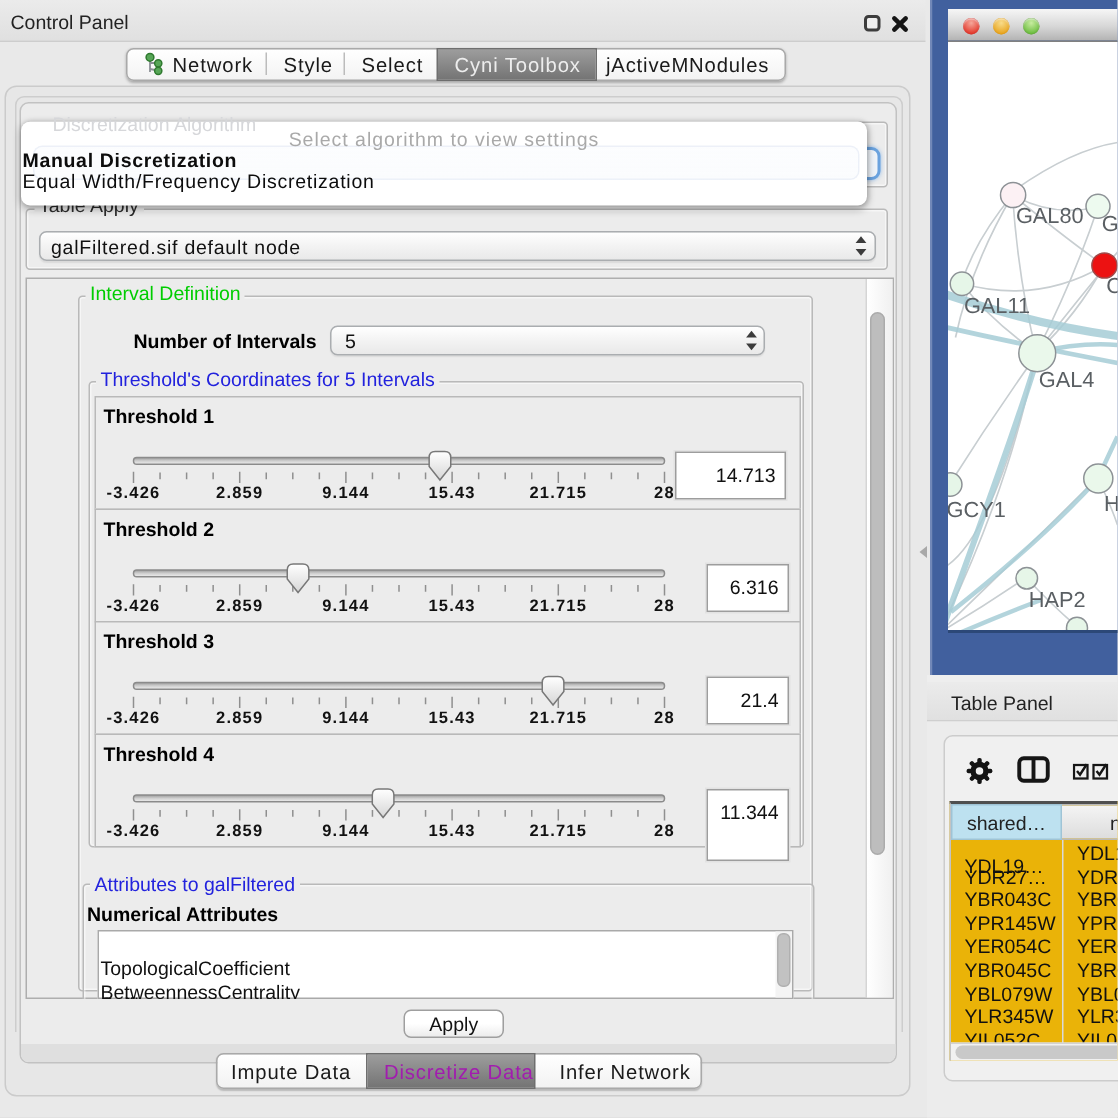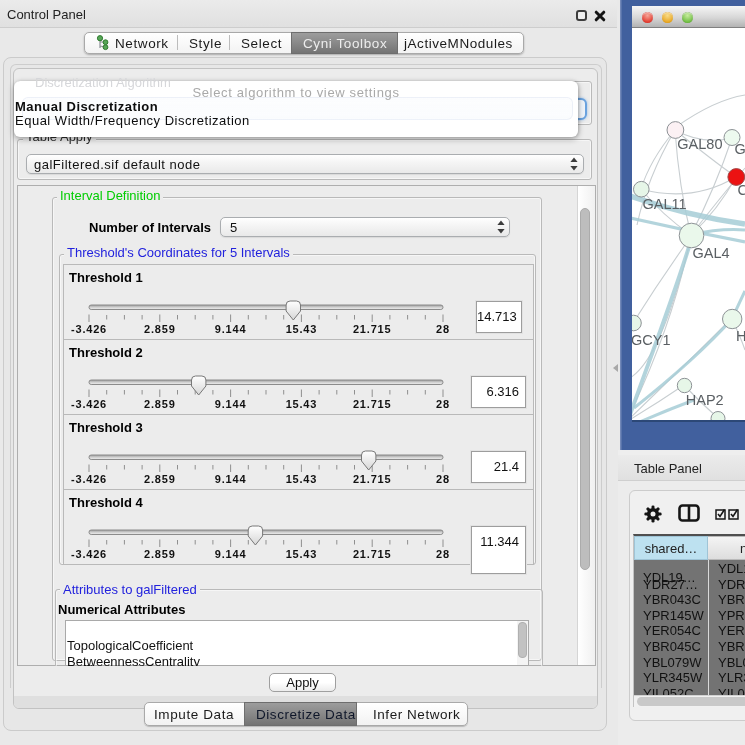--- a/index.html
+++ b/index.html
@@ -104,21 +104,21 @@
     <path d="M362.3,51 L362.3,55.5" stroke="#8f8f8f" stroke-width="1"></path>
     <path d="M380.0,50.5 L380.0,58" stroke="#8f8f8f" stroke-width="1"></path>
 <path d="M223.1,47.0 L223.1,41.0 Q223.1,37.0 227.1,37.0 L233.5,37.0 Q237.5,37.0 237.5,41.0 L237.5,47.0 L230.3,56.0 Z" fill="url(#tg)" stroke="#787878" stroke-width="1"></path>
 </svg>
 <div class="t" style="left:59.0px;top:323px;font-size:11px;color:#111;font-weight:bold;letter-spacing:.8px;"><span style="display:inline-block;width:60px;text-align:center;">-3.426</span></div>
 <div class="t" style="left:129.8px;top:323px;font-size:11px;color:#111;font-weight:bold;letter-spacing:.8px;"><span style="display:inline-block;width:60px;text-align:center;">2.859</span></div>
 <div class="t" style="left:200.6px;top:323px;font-size:11px;color:#111;font-weight:bold;letter-spacing:.8px;"><span style="display:inline-block;width:60px;text-align:center;">9.144</span></div>
 <div class="t" style="left:271.4px;top:323px;font-size:11px;color:#111;font-weight:bold;letter-spacing:.8px;"><span style="display:inline-block;width:60px;text-align:center;">15.43</span></div>
 <div class="t" style="left:342.2px;top:323px;font-size:11px;color:#111;font-weight:bold;letter-spacing:.8px;"><span style="display:inline-block;width:60px;text-align:center;">21.715</span></div>
 <div class="t" style="left:413.0px;top:323px;font-size:11px;color:#111;font-weight:bold;letter-spacing:.8px;"><span style="display:inline-block;width:60px;text-align:center;">28</span></div>
-<div class="vbox" style="left:476px;top:301px;width:46px;height:32px;line-height:30px;padding-right:6px;">14.713</div>
+<div class="vbox" style="left:450px;top:301px;width:74px;height:32px;line-height:30px;padding-right:6px;">14.713</div>
 <div class="a" style="left:63px;top:339px;width:471px;height:76px;border:1px solid #b9b9b9;background:#ececec;"></div>
 <div class="t" style="left:69px;top:345px;font-size:13px;color:#000;font-weight:bold;">Threshold 2</div>
 <svg class="a" style="left:63px;top:339px;" width="471" height="76">
 <defs>
       <linearGradient id="tg" x1="0" y1="0" x2="0" y2="1">
         <stop offset="0" stop-color="#ffffff"></stop>
         <stop offset="1" stop-color="#d6d6d6"></stop>
       </linearGradient>
 <linearGradient id="trk" x1="0" y1="0" x2="0" y2="1">
         <stop offset="0" stop-color="#9a9a9a"></stop>
@@ -254,21 +254,21 @@
 <div class="t" style="left:67px;top:622px;font-size:13px;color:#111;font-weight:normal;margin-top:40px;">SelfLoops</div>
 <div class="t" style="left:67px;top:638px;font-size:13px;color:#111;font-weight:normal;">TopologicalCoefficient</div>
 <div class="t" style="left:67px;top:654px;font-size:13px;color:#111;font-weight:normal;">BetweennessCentrality</div>
 <div class="a" style="left:517px;top:621px;width:11px;height:44px;background:#f4f4f4;"></div>
 <div class="a" style="left:518px;top:622px;width:9px;height:36px;background:#c2c2c2;border:1px solid #b0b0b0;border-radius:4px;"></div>
 <div class="a" style="left:18px;top:666px;width:578px;height:30px;background:#ececec;"></div>
 <div class="a" style="left:269px;top:673px;width:67px;height:19px;border:1px solid #9f9f9f;border-radius:5px;background:linear-gradient(#ffffff,#ffffff 50%,#ececec);text-align:center;font-size:13px;line-height:17px;color:#111;">Apply</div>
 <div class="a" style="left:144px;top:702px;width:324px;height:24px;background:linear-gradient(#ffffff,#f2f2f2);border:1px solid #a9a9a9;border-radius:5px;box-shadow:0 1px 1px rgba(0,0,0,.2);overflow:hidden;"></div>
 <div class="a" style="left:244px;top:702px;width:113px;height:24px;background:linear-gradient(#9d9d9d,#747474);border:1px solid #6e6e6e;"></div>
 <div class="t" style="left:154px;top:707px;font-size:13.5px;color:#1a1a1a;font-weight:normal;letter-spacing:.6px;">Impute Data</div>
-<div class="t" style="left:256px;top:707px;font-size:13.5px;color:#0f172a;font-weight:normal;letter-spacing:.55px;">Discretize Data</div>
+<div class="t" style="left:256px;top:707px;font-size:13.5px;color:#a21caf;font-weight:normal;letter-spacing:.55px;">Discretize Data</div>
 <div class="t" style="left:373px;top:707px;font-size:13.5px;color:#1a1a1a;font-weight:normal;letter-spacing:.55px;">Infer Network</div>
 <div class="a" style="left:613px;top:364px;width:0;height:0;border-top:4px solid transparent;border-bottom:4px solid transparent;border-right:5px solid #a8a8a8;"></div>
 <div class="a" style="left:620px;top:0;width:125px;height:450px;background:#41609e;box-shadow:inset 1.5px 0 0 #7288b8;"></div>
 <div class="a" style="left:632px;top:6px;width:113px;height:22px;background:linear-gradient(#f6f6f6,#d7d7d7 55%,#b3b3b3);border-bottom:1px solid #808080;"></div>
 <div class="a" style="left:641.5px;top:11.5px;width:11px;height:11px;border-radius:50%;background:radial-gradient(circle at 50% 30%,#f5a79b,#e3392b 75%);box-shadow:inset 0 0 1px #b33, inset 0 1px 1px rgba(255,255,255,.7);"></div>
 <div class="a" style="left:661.5px;top:11.5px;width:11px;height:11px;border-radius:50%;background:radial-gradient(circle at 50% 30%,#f8dc8a,#e8a520 75%);box-shadow:inset 0 0 1px #c80, inset 0 1px 1px rgba(255,255,255,.7);"></div>
 <div class="a" style="left:681.5px;top:11.5px;width:11px;height:11px;border-radius:50%;background:radial-gradient(circle at 50% 30%,#c8eca0,#6cbd3f 75%);box-shadow:inset 0 0 1px #583, inset 0 1px 1px rgba(255,255,255,.7);"></div>
 <svg class="a" style="left:632px;top:28px;background:#ffffff;" width="113" height="392" viewBox="0 0 113 392">
 <g fill="none" stroke="#c8ced1" stroke-width="1.1">
 <path d="M43,102 Q70,117 100,110"></path>
@@ -351,21 +351,21 @@
 <line x1="11" y1="2" x2="11" y2="16" stroke="#161616" stroke-width="2.6"></line>
   </svg>
 <svg class="a" style="left:715px;top:508px;" width="12" height="12">
 <rect x="1" y="2" width="9" height="9" fill="none" stroke="#161616" stroke-width="1.5"></rect>
 <path d="M3,6 L5,8.5 L9.5,1.5" fill="none" stroke="#161616" stroke-width="1.6"></path>
   </svg>
 <svg class="a" style="left:728px;top:508px;" width="12" height="12">
 <rect x="1" y="2" width="9" height="9" fill="none" stroke="#161616" stroke-width="1.5"></rect>
 <path d="M3,6 L5,8.5 L9.5,1.5" fill="none" stroke="#161616" stroke-width="1.6"></path>
   </svg>
-<div class="a" style="left:633px;top:534px;width:112px;height:173px;overflow:hidden;border-top:2px solid #4f4f4f;border-left:1px solid #c3c3c3;background:#737373;">
+<div class="a" style="left:633px;top:534px;width:112px;height:173px;overflow:hidden;border-top:2px solid #4f4f4f;border-left:1px solid #c3c3c3;background:#eab308;">
     <div class="a" style="left:0;top:0;width:74px;height:24px;background:#bde1f0;border:1px solid #9fc4d6;text-align:center;font-size:13px;line-height:23px;color:#222;">shared…</div>
     <div class="a" style="left:74px;top:0;width:60px;height:24px;background:linear-gradient(#f4f4f4,#dddddd);border:1px solid #b9b9b9;border-left:none;font-size:13px;line-height:23px;color:#222;padding-left:32px;">na…</div>
     <div class="t" style="left:9px;top:34px;font-size:13px;color:#111;">YDL19…</div>
     <div class="t" style="left:84px;top:25.0px;font-size:13px;color:#111;">YDL194W</div>
     <div class="t" style="left:9px;top:40.6px;font-size:13px;color:#111;">YDR27…</div>
     <div class="t" style="left:84px;top:40.6px;font-size:13px;color:#111;">YDR277C</div>
     <div class="t" style="left:9px;top:56.2px;font-size:13px;color:#111;">YBR043C</div>
     <div class="t" style="left:84px;top:56.2px;font-size:13px;color:#111;">YBR043C</div>
     <div class="t" style="left:9px;top:71.8px;font-size:13px;color:#111;">YPR145W</div>
     <div class="t" style="left:84px;top:71.8px;font-size:13px;color:#111;">YPR145W</div>

